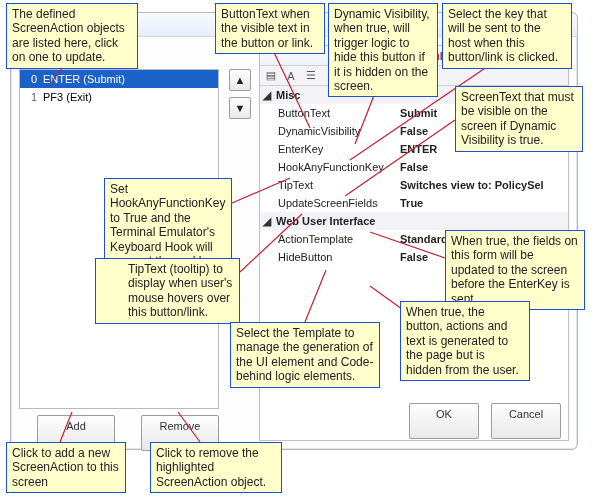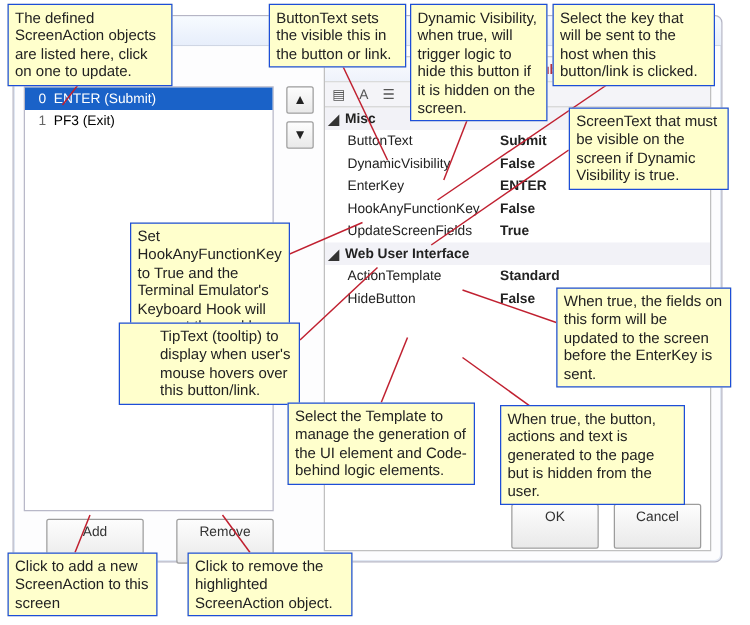--- a/index.html
+++ b/index.html
@@ -133,20 +133,24 @@
           </div>
           <div class="prop-row">
             <div class="prop-name">EnterKey</div>
             <div class="prop-val">ENTER</div>
           </div>
           <div class="prop-row">
             <div class="prop-name">HookAnyFunctionKey</div>
             <div class="prop-val">False</div>
           </div>
           <div class="prop-row">
+            <div class="prop-name">TipText</div>
+            <div class="prop-val">Switches view to: PolicySel</div>
+          </div>
+          <div class="prop-row">
             <div class="prop-name">UpdateScreenFields</div>
             <div class="prop-val">True</div>
           </div>
           <div class="section-head">
             <span class="caret">◢</span>
             <span>Web User Interface</span>
           </div>
           <div class="prop-row">
             <div class="prop-name">ActionTemplate</div>
             <div class="prop-val">Standard</div>
@@ -160,29 +164,29 @@
 
     <div class="dlg-btns">
       <div class="wbtn">OK</div>
       <div class="wbtn">Cancel</div>
     </div>
 
   </div>
 </div>
 
 <div class="ann" style="left:6px; top:3px; width:132px;">The defined ScreenAction objects are listed here, click on one to update.</div>
-<div class="ann" style="left:215px; top:3px; width:110px;">ButtonText sets the visible this in the button or link.</div>
+<div class="ann" style="left:215px; top:3px; width:110px;">ButtonText when the visible text in the button or link.</div>
 <div class="ann" style="left:328px; top:3px; width:110px;">Dynamic Visibility, when true, will trigger logic to hide this button if it is hidden on the screen.</div>
 <div class="ann" style="left:442px; top:3px; width:130px;">Select the key that will be sent to the host when this button/link is clicked.</div>
 <div class="ann" style="left:455px; top:86px; width:128px;">ScreenText that must be visible on the screen if Dynamic Visibility is true.</div>
 <div class="ann" style="left:56px; top:178px; width:128px;margin-left:48px;">Set HookAnyFunctionKey to True and the Terminal Emulator's Keyboard Hook will connect the real key with your button (like F3).</div>
 <div class="ann" style="left:95px; top:258px; width:145px;padding-left:32px;">TipText (tooltip) to display when user's mouse hovers over this button/link.</div>
 <div class="ann" style="left:230px; top:322px; width:150px;">Select the Template to manage the generation of the UI element and Code-behind logic elements.</div>
 <div class="ann" style="left:445px; top:230px; width:140px;">When true, the fields on this form will be updated to the screen before the EnterKey is sent.</div>
-<div class="ann" style="left:400px; top:324px; width:148px;">When true, the button, actions and text is generated to the page but is hidden from the user.</div>
+<div class="ann" style="left:400px; top:301px; width:130px;">When true, the button, actions and text is generated to the page but is hidden from the user.</div>
 <div class="ann" style="left:6px; top:442px; width:120px;">Click to add a new ScreenAction to this screen</div>
 <div class="ann" style="left:150px; top:442px; width:132px;">Click to remove the highlighted ScreenAction object.</div>
 
 <svg class="lines">
   <line x1="70" y1="58" x2="50" y2="84"></line>
   <line x1="270" y1="44" x2="310" y2="128"></line>
   <line x1="380" y1="80" x2="355" y2="144"></line>
   <line x1="500" y1="58" x2="350" y2="160"></line>
   <line x1="455" y1="120" x2="345" y2="196"></line>
   <line x1="216" y1="210" x2="290" y2="178"></line>

